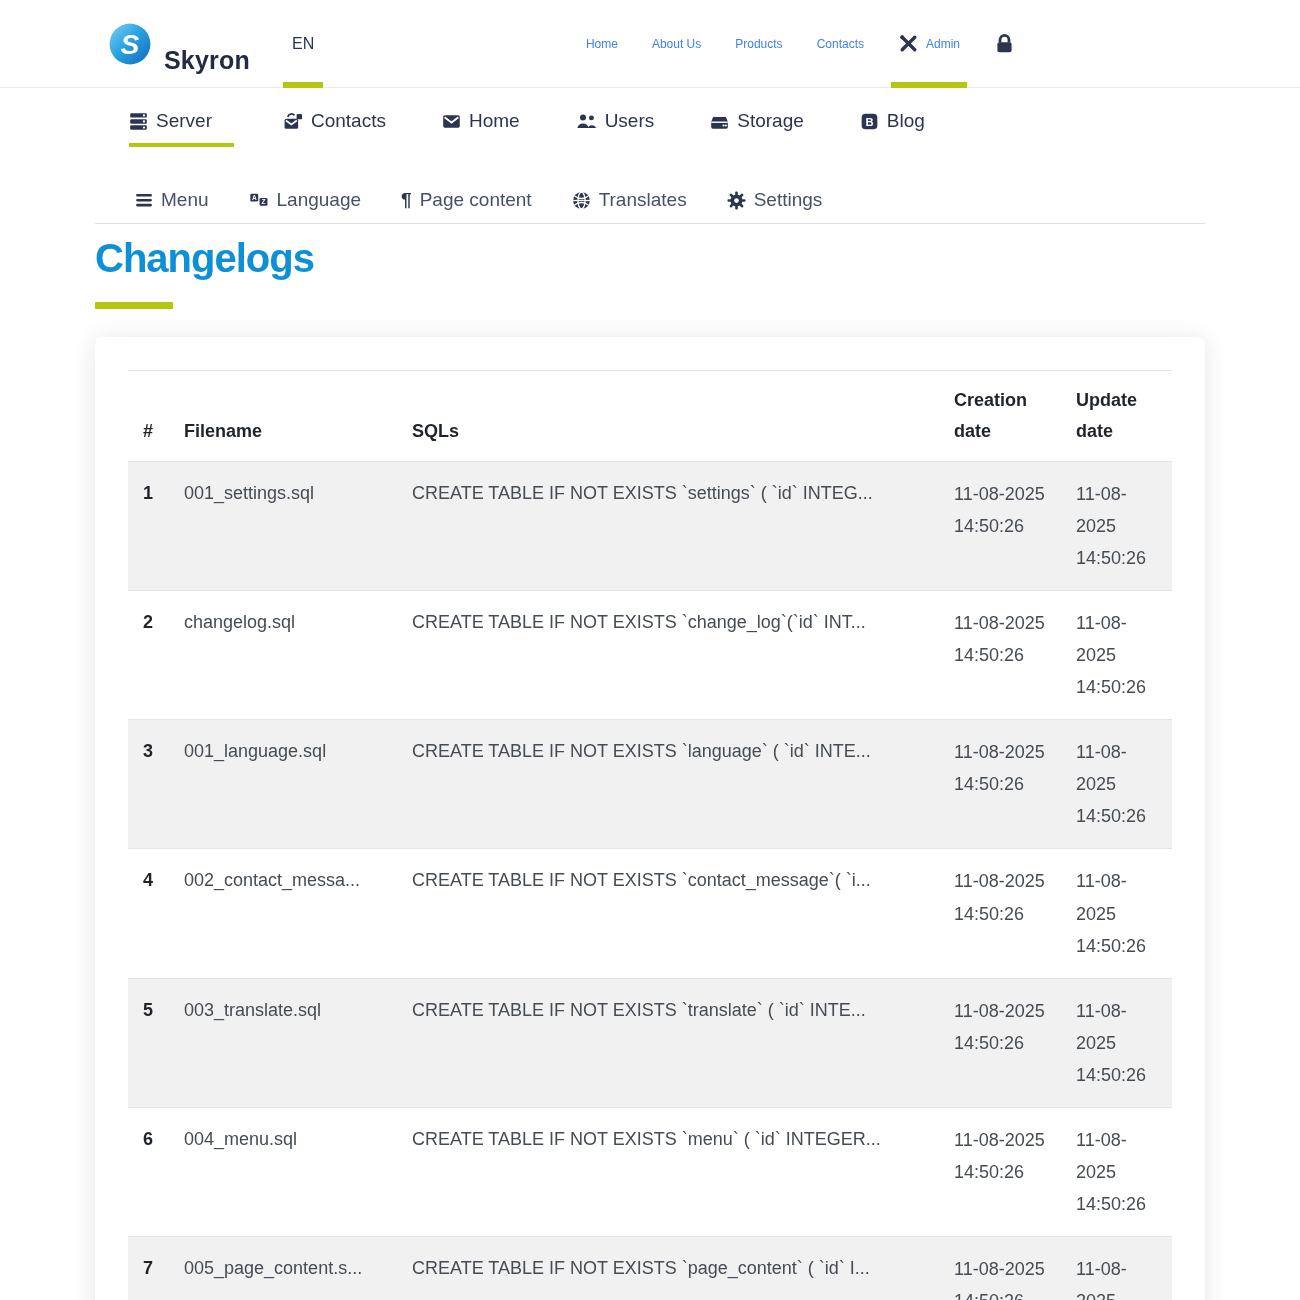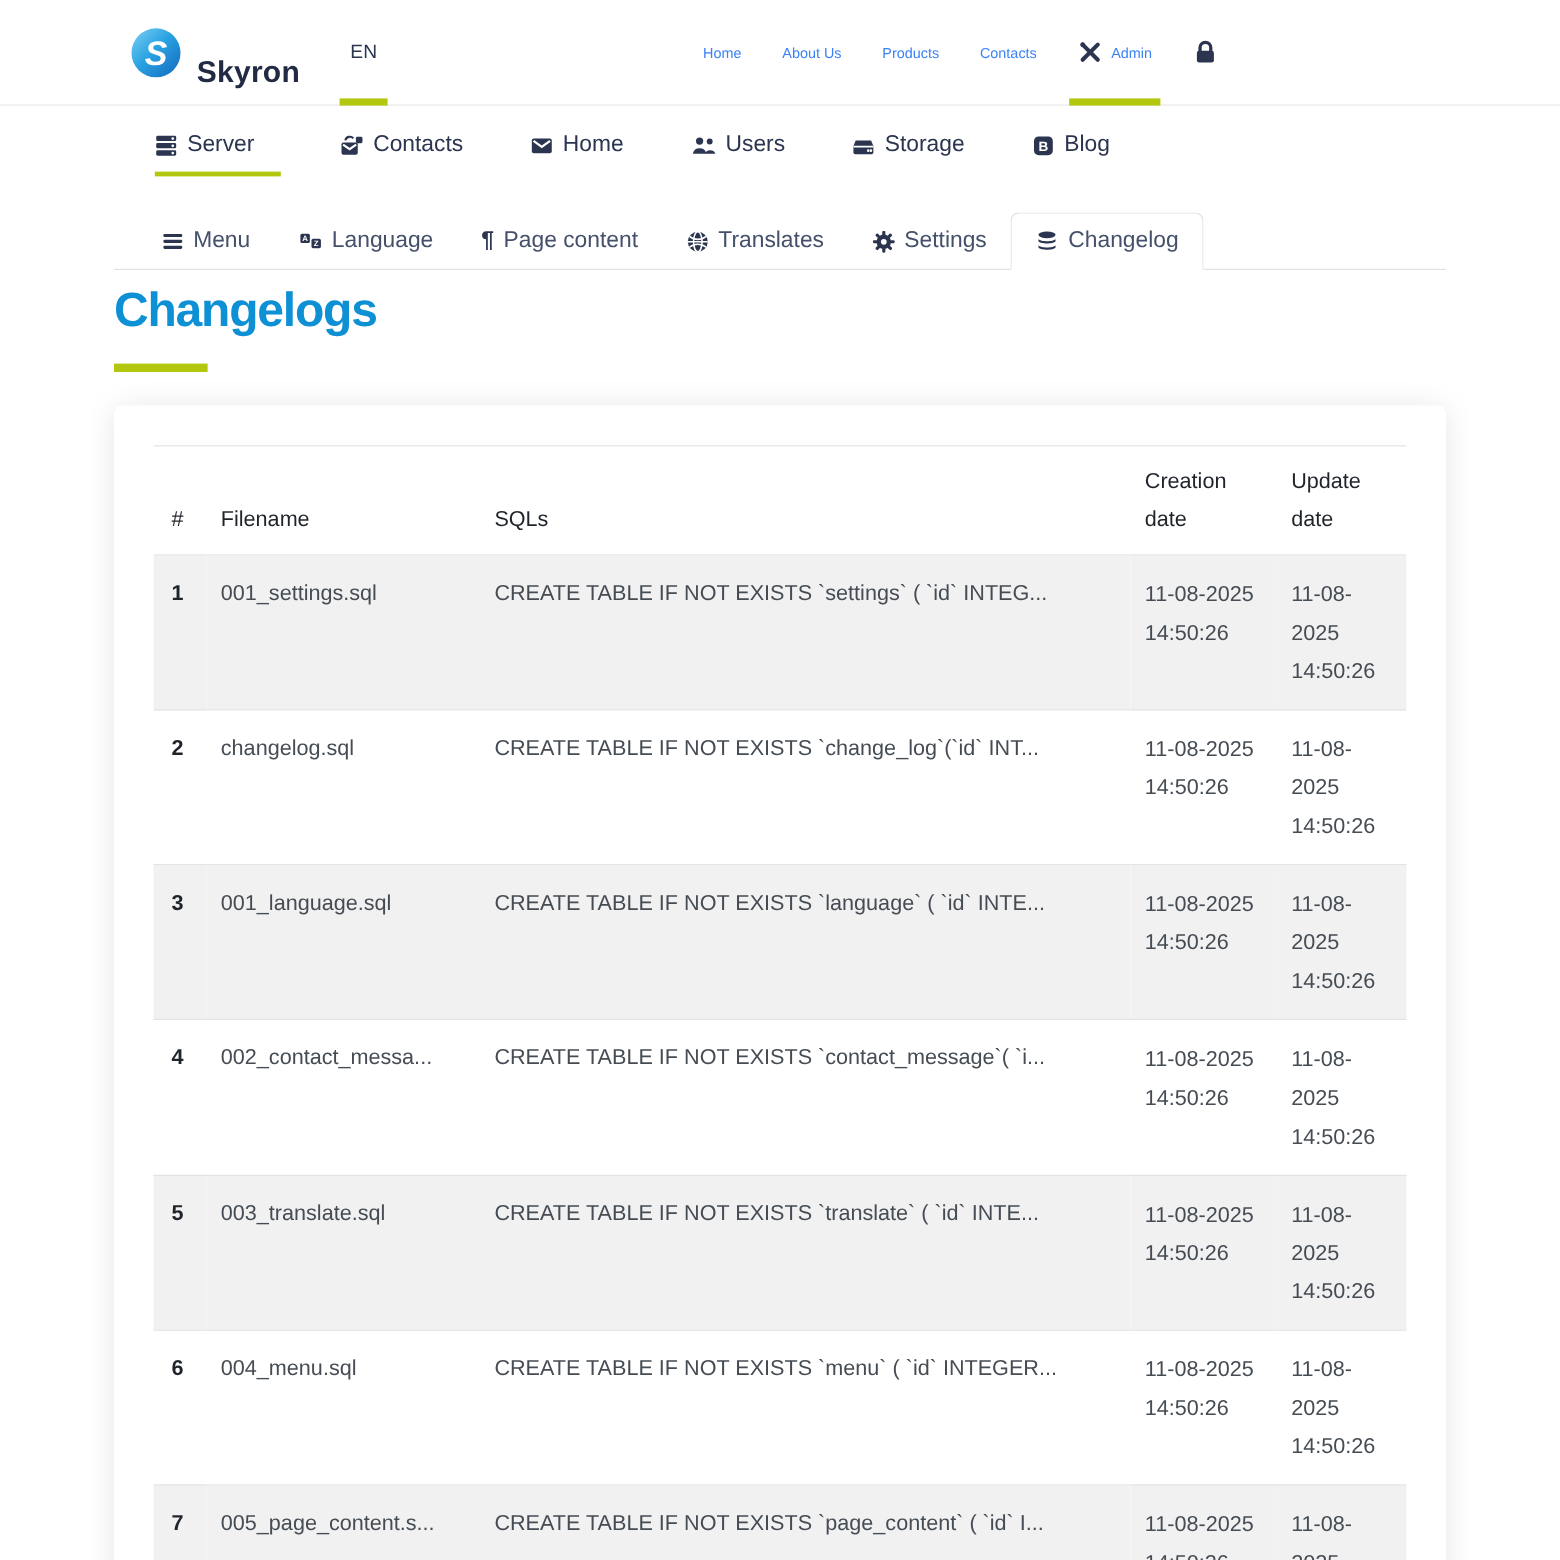--- a/index.html
+++ b/index.html
@@ -40,21 +40,21 @@
   
   .page-head { padding-top:12px; }
   .page-title { font-size:40px; font-weight:800; color:#0e90d5; letter-spacing:-1px; }
   .title-rule { width:78px; height:7px; background:#b2c70d; margin-top:21px; }
 
   
   .card { margin-top:28px; background:#fff; border-radius:7px; box-shadow:0 2px 26px rgba(0,0,0,.10);
     padding:33px 33px 6px 33px; min-height:960px; }
   table { width:100%; border-collapse:collapse; table-layout:fixed; }
   th, td { border-top:1px solid #e0e4e7; text-align:left; vertical-align:top; font-size:18px; }
-  thead th { vertical-align:bottom; font-weight:400; color:#1f242b; padding:14px 12px 15px 12px; line-height:1.7; }
+  thead th { vertical-align:bottom; font-weight:700; color:#1f242b; padding:14px 12px 15px 12px; line-height:1.7; }
   td { color:#454c53; padding:16px 12px; line-height:1.75; }
   col.c-num { width:44px; } col.c-file { width:228px; } col.c-sql { width:auto; }
   col.c-create { width:122px; } col.c-update { width:108px; }
   th:first-child, td:first-child { padding-left:15px; }
   td.num { font-weight:700; color:#1f242b; }
   td.file, td.sql { white-space:nowrap; overflow:hidden; }
   td.date { line-height:1.78; }
   tbody tr:nth-child(odd) { background:#f1f1f2; }
 </style>
 </head>
@@ -230,30 +230,20 @@
                 <rect x="6.9" y="12.2" width="2.2" height="3.4" rx="0.8" transform="rotate(90 8 8)"></rect>
                 <rect x="6.9" y="0.4" width="2.2" height="3.4" rx="0.8" transform="rotate(135 8 8)"></rect>
                 <rect x="6.9" y="12.2" width="2.2" height="3.4" rx="0.8" transform="rotate(135 8 8)"></rect>
                 <circle cx="8" cy="8" r="5.1"></circle>
                 <circle cx="8" cy="8" r="2" fill="#fff"></circle>
               </g>
             </svg>
       </span>
       <span>Settings</span>
     </a></li>
-    <li class="active"><a>
-      <span class="icon">
-        <svg width="19" height="19" viewBox="0 0 16 16" fill="#2c3550">
-              <ellipse cx="8" cy="3.1" rx="6" ry="2.4"></ellipse>
-              <path d="M2 6.1 C3.3 8.2 12.7 8.2 14 6.1 L14 7.6 C12.7 9.7 3.3 9.7 2 7.6 Z"></path>
-              <path d="M2 10.5 C3.3 12.6 12.7 12.6 14 10.5 L14 12 C12.7 14.1 3.3 14.1 2 12 Z"></path>
-            </svg>
-      </span>
-      <span>Changelog</span>
-    </a></li>
   </ul>
 </nav>
 
 <div class="container page-head">
   <h1 class="page-title">Changelogs</h1>
   <div class="title-rule"></div>
 </div>
 
 <div class="container">
   <div class="card">

